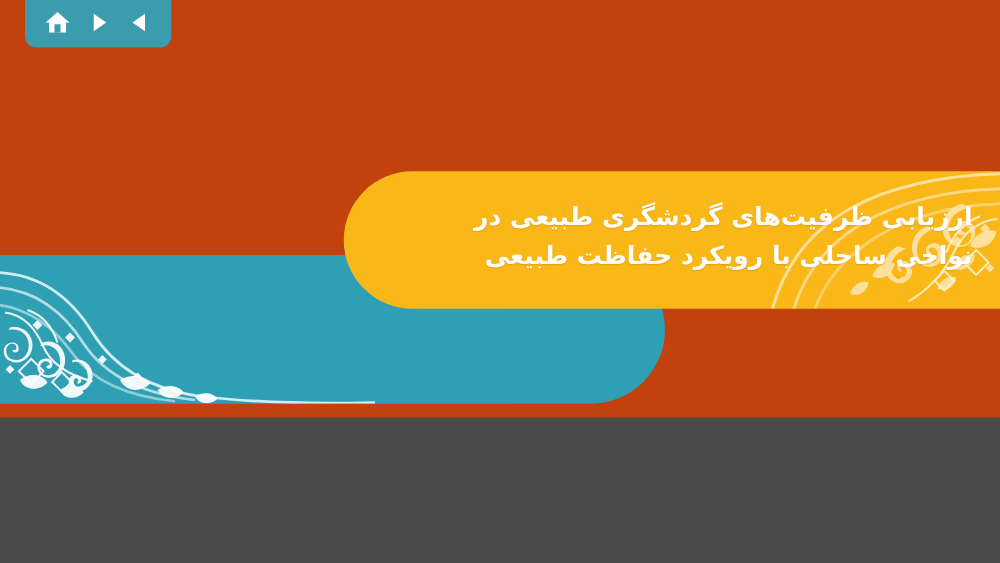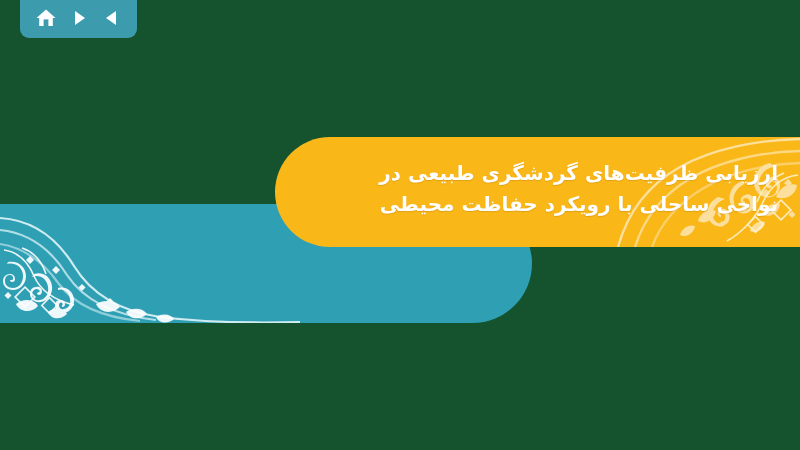--- a/index.html
+++ b/index.html
@@ -12,22 +12,22 @@
   body {
     background:#4a4a4a;
     font-family:"DejaVu Sans", sans-serif;
     position:relative;
   }
 
   
   #slide {
     position:absolute;
     inset:0;
-    width:800px; height:450px;
-    background:#14532d;
+    width:800px; height:334px;
+    background:#c2410c;
     overflow:hidden;
   }
 
   
   #navbar {
     position:absolute;
     left:20px; top:0;
     width:117px; height:38px;
     background:#3d9bae;
     border-radius:0 0 9px 9px;
@@ -176,21 +176,21 @@
         <path d="M228,38 c-16,2 -28,12 -35,27 c-7,15 -20,30 -36,39"></path>
         <path d="M214,36 c-13,5 -22,16 -27,29"></path>
         <rect x="204" y="66" width="14" height="14" transform="rotate(45 211 73)"></rect>
         <rect x="180" y="82" width="11" height="11" transform="rotate(45 185.5 87.5)"></rect>
       </g>
     </svg>
   </div>
 
   <div id="title-block">
     <span class="title-line">ارزیابی ظرفیت‌های گردشگری طبیعی در</span>
-    <span class="title-line">نواحی ساحلی با رویکرد حفاظت محیطی</span>
+    <span class="title-line">نواحی ساحلی با رویکرد حفاظت طبیعی</span>
   </div>
 
   <div id="navbar">
 
     <div class="nav-btn">
       <span>
         <svg width="20" height="20" viewBox="0 0 20 20" aria-hidden="true">
           <path d="M14 3 L14 17 L4 10 Z" fill="#ffffff"></path>
         </svg>
       </span>

